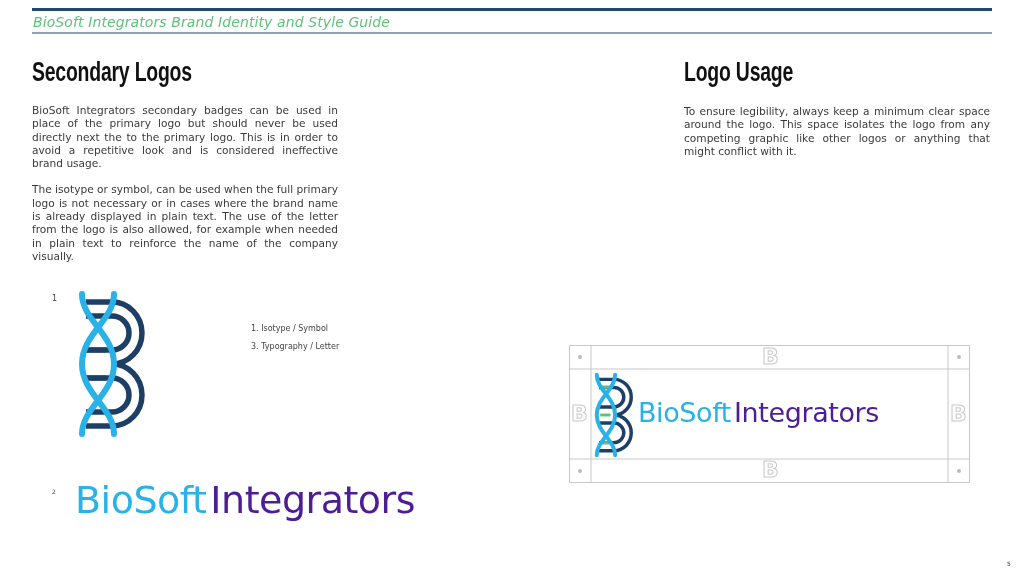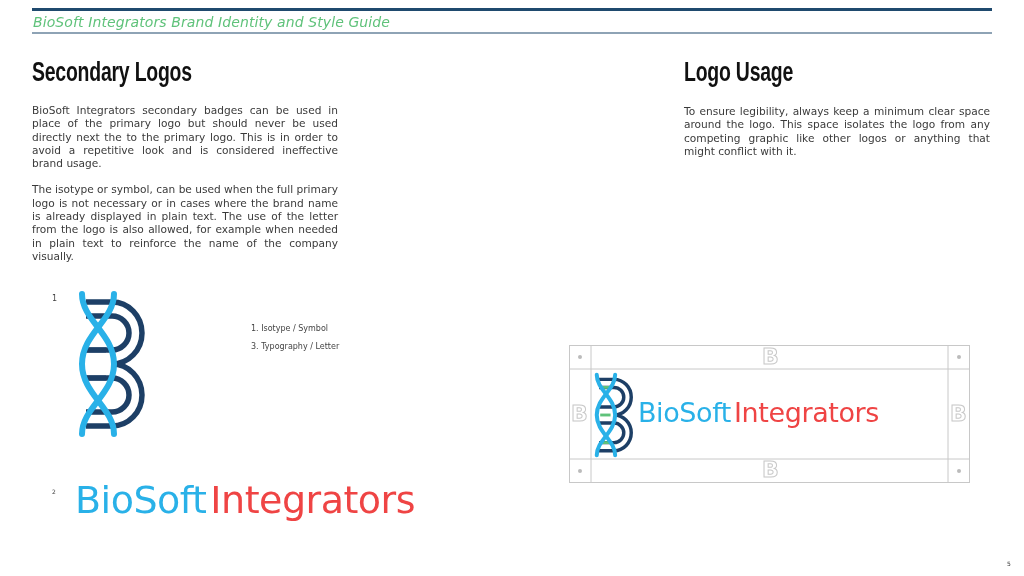--- a/index.html
+++ b/index.html
@@ -7,21 +7,21 @@
   .rule-top{position:absolute;left:32px;top:8px;width:960px;height:3px;background:#1f4a6e;}
   .rule-bottom{position:absolute;left:32px;top:32px;width:960px;height:2px;background:#8ea3b5;}
   .header-text{position:absolute;left:33px;top:14px;font-size:14px;color:#5fc27a;font-family:"DejaVu Sans",sans-serif;letter-spacing:0.1px;font-style:italic;}
   .title{position:absolute;font-family:"Liberation Sans",sans-serif;font-weight:bold;font-size:27px;color:#111;transform:scaleX(0.72);transform-origin:left top;letter-spacing:-0.3px;}
   .para{position:absolute;font-size:10.6px;line-height:13.3px;text-align:justify;color:#3a3a3a;font-family:"DejaVu Sans",sans-serif;}
   .para p{margin:0 0 13px 0;}
   .num{position:absolute;font-size:8px;color:#444;}
   .legend{position:absolute;left:211px;top:320px;font-size:8px;color:#444;line-height:18px;margin-left:40px;}
   .wordmark{position:absolute;font-family:"DejaVu Sans",sans-serif;white-space:nowrap;}
   .wm-bio{color:#29b1e8;font-weight:normal;}
-  .wm-int{color:#ef4444;font-weight:normal;}
+  .wm-int{color:#4c1d95;font-weight:normal;}
   .page-num{position:absolute;left:1007px;top:560px;font-size:6px;color:#333;}
   .safe-box{position:absolute;left:569px;top:345px;width:401px;height:138px;}
 </style>
 </head>
 <body>
 
 <div class="rule-top"></div>
 <div class="header-text">BioSoft Integrators Brand Identity and Style Guide</div>
 <div class="rule-bottom"></div>
 

